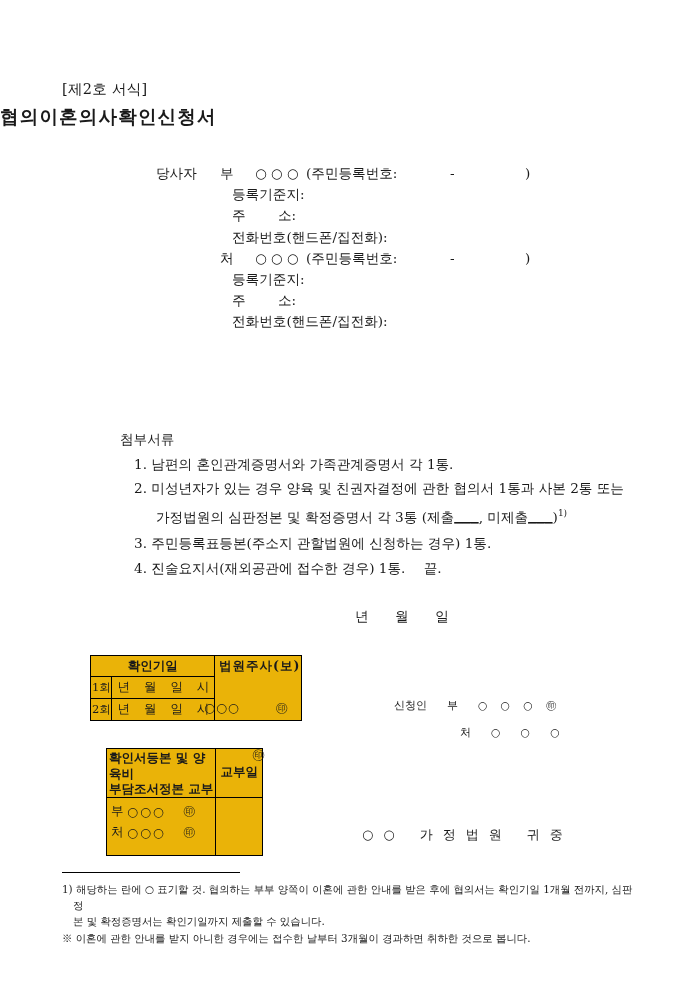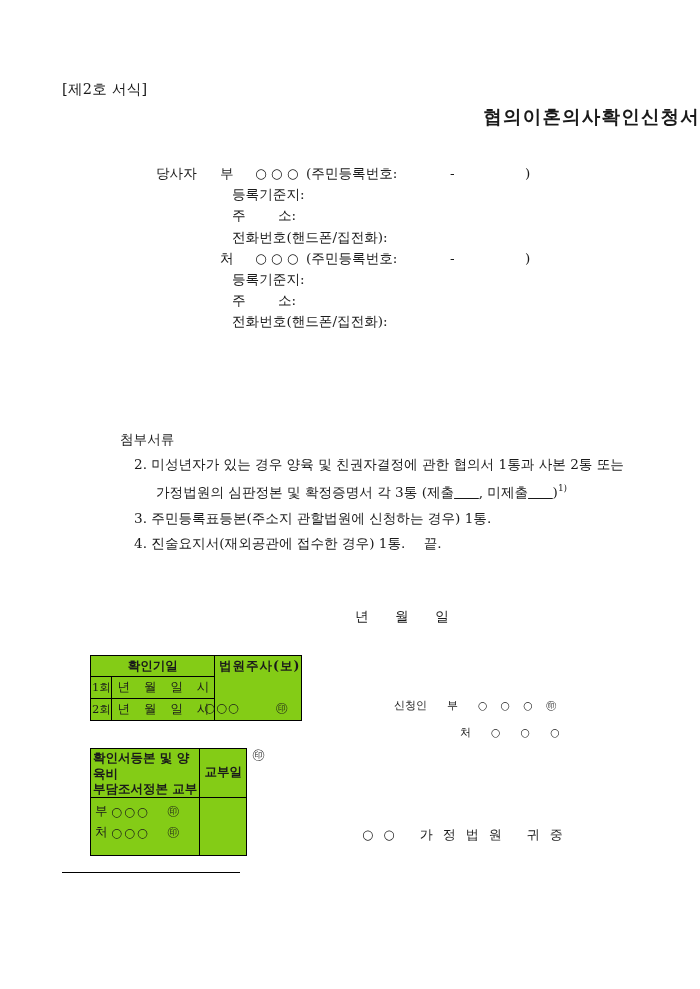--- a/index.html
+++ b/index.html
@@ -26,21 +26,21 @@
     top: 80px;
     font-size: 14.5px;
     letter-spacing: 0.3px;
     white-space: nowrap;
   }
   .doc-title {
     position: absolute;
     left: 0;
     right: 0;
     top: 104px;
-    text-align: right;
+    text-align: left;
     font-size: 18.5px;
     font-weight: bold;
     letter-spacing: 1.2px;
   }
 
   
   .party-block {
     position: absolute;
     left: 120px;
     top: 163px;
@@ -94,21 +94,21 @@
     font-size: 13.6px;
     letter-spacing: 0.5px;
     white-space: nowrap;
   }
   .date-line span { margin-right: 26px; }
 
   
   table.doc {
     border-collapse: collapse;
     font-size: 12.5px;
-    background: #84cc16;
+    background: #eab308;
   }
   table.doc td, table.doc th {
     border: 1.1px solid #000;
     padding: 0;
     font-weight: normal;
     text-align: center;
     white-space: nowrap;
   }
   table.doc th {
     font-weight: bold;
@@ -128,21 +128,21 @@
     display: block;
     margin-top: 2px;
     letter-spacing: 1px;
   }
 
   #tbl2 {
     position: absolute;
     left: 90px;
     top: 748px;
   }
-  #tbl2 table { width: 157px; }
+  #tbl2 table { width: 157px; margin-left: 16px; }
   #tbl2 .c-head-left {
     width: 108px;
     height: 34px;
     font-weight: bold;
     text-align: left;
     padding: 1px 2px 0 2px;
     line-height: 15.5px;
     white-space: normal;
   }
   #tbl2 .c-head-right { width: 47px; font-weight: bold; }
@@ -267,20 +267,24 @@
 
     <div class="prow">
       <span class="field-lbl">전화번호(핸드폰/집전화):</span>
     </div>
   </div>
 
 
   <div id="attach">
     <div class="att-head">첨부서류</div>
 
+    <div class="att-item">
+      <span>1.</span>
+      <span>남편의 혼인관계증명서와 가족관계증명서 각 1통.</span>
+    </div>
 
     <div class="att-item">
       <span>2.</span>
       <span>미성년자가 있는 경우 양육 및 친권자결정에 관한 협의서 1통과 사본 2통 또는</span>
     </div>
     <div class="att-cont">
       <span>가정법원의 심판정본 및 확정증명서 각 3통 (제출</span><span class="blank-u">___</span><span>, 미제출</span><span class="blank-u">___</span><span>)</span><sup class="fn">1)</sup>
     </div>
 
     <div class="att-item">
@@ -361,14 +365,25 @@
     <div class="r2">
       <span>처</span><span>○</span><span>○</span><span>○</span>
     </div>
   </div>
 
   <div class="court-line">
     <span>○</span><span class="sp">○</span><span>가</span><span>정</span><span>법</span><span class="sp">원</span><span>귀</span><span>중</span>
   </div>
 
   <div class="fn-rule"></div>
+  <div class="footnotes">
+    <div class="fn-p fn-ind">
+      <span>1)</span>
+      <span>해당하는 란에 ○ 표기할 것. 협의하는 부부 양쪽이 이혼에 관한 안내를 받은 후에 협의서는 확인기일 1개월 전까지, 심판정</span>
+    </div>
+    <div class="fn-p fn-line2">본 및 확정증명서는 확인기일까지 제출할 수 있습니다.</div>
+    <div class="fn-p fn-ind">
+      <span>※</span>
+      <span>이혼에 관한 안내를 받지 아니한 경우에는 접수한 날부터 3개월이 경과하면 취하한 것으로 봅니다.</span>
+    </div>
+  </div>
 
 </div>
 
 </body></html>

